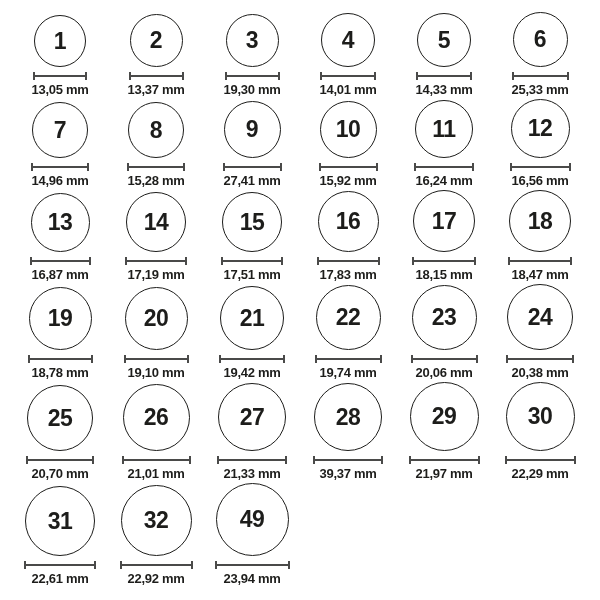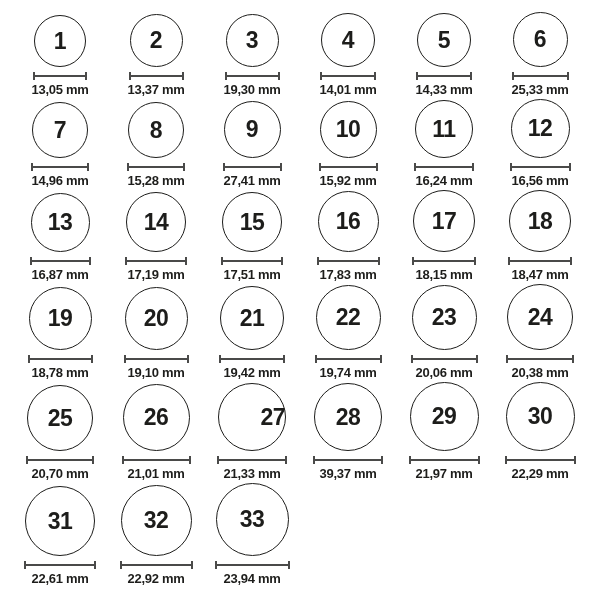--- a/index.html
+++ b/index.html
@@ -259,21 +259,21 @@
     <div class="cell">
       <div class="circle" style="width: 67px; height: 67px;">
           <span class="num">26</span>
         </div>
       <div class="ruler" style="width: 69px;">
           <span class="ruler-line"></span>
         </div>
       <div class="label">21,01 mm</div>
     </div>
     <div class="cell">
-      <div class="circle" style="width: 68px; height: 68px; justify-content: flex-end;">
+      <div class="circle" style="width: 68px; height: 68px;">
           <span class="num">27</span>
         </div>
       <div class="ruler" style="width: 70px;">
           <span class="ruler-line"></span>
         </div>
       <div class="label">21,33 mm</div>
     </div>
     <div class="cell">
       <div class="circle" style="width: 68px; height: 68px;">
           <span class="num">28</span>
@@ -317,21 +317,21 @@
       <div class="circle" style="width: 71px; height: 71px;">
           <span class="num">32</span>
         </div>
       <div class="ruler" style="width: 73px;">
           <span class="ruler-line"></span>
         </div>
       <div class="label">22,92 mm</div>
     </div>
     <div class="cell">
       <div class="circle" style="width: 73px; height: 73px;">
-          <span class="num">33</span>
+          <span class="num">49</span>
         </div>
       <div class="ruler" style="width: 75px;">
           <span class="ruler-line"></span>
         </div>
       <div class="label">23,94 mm</div>
     </div>
   </div>
 
 </div>
 

